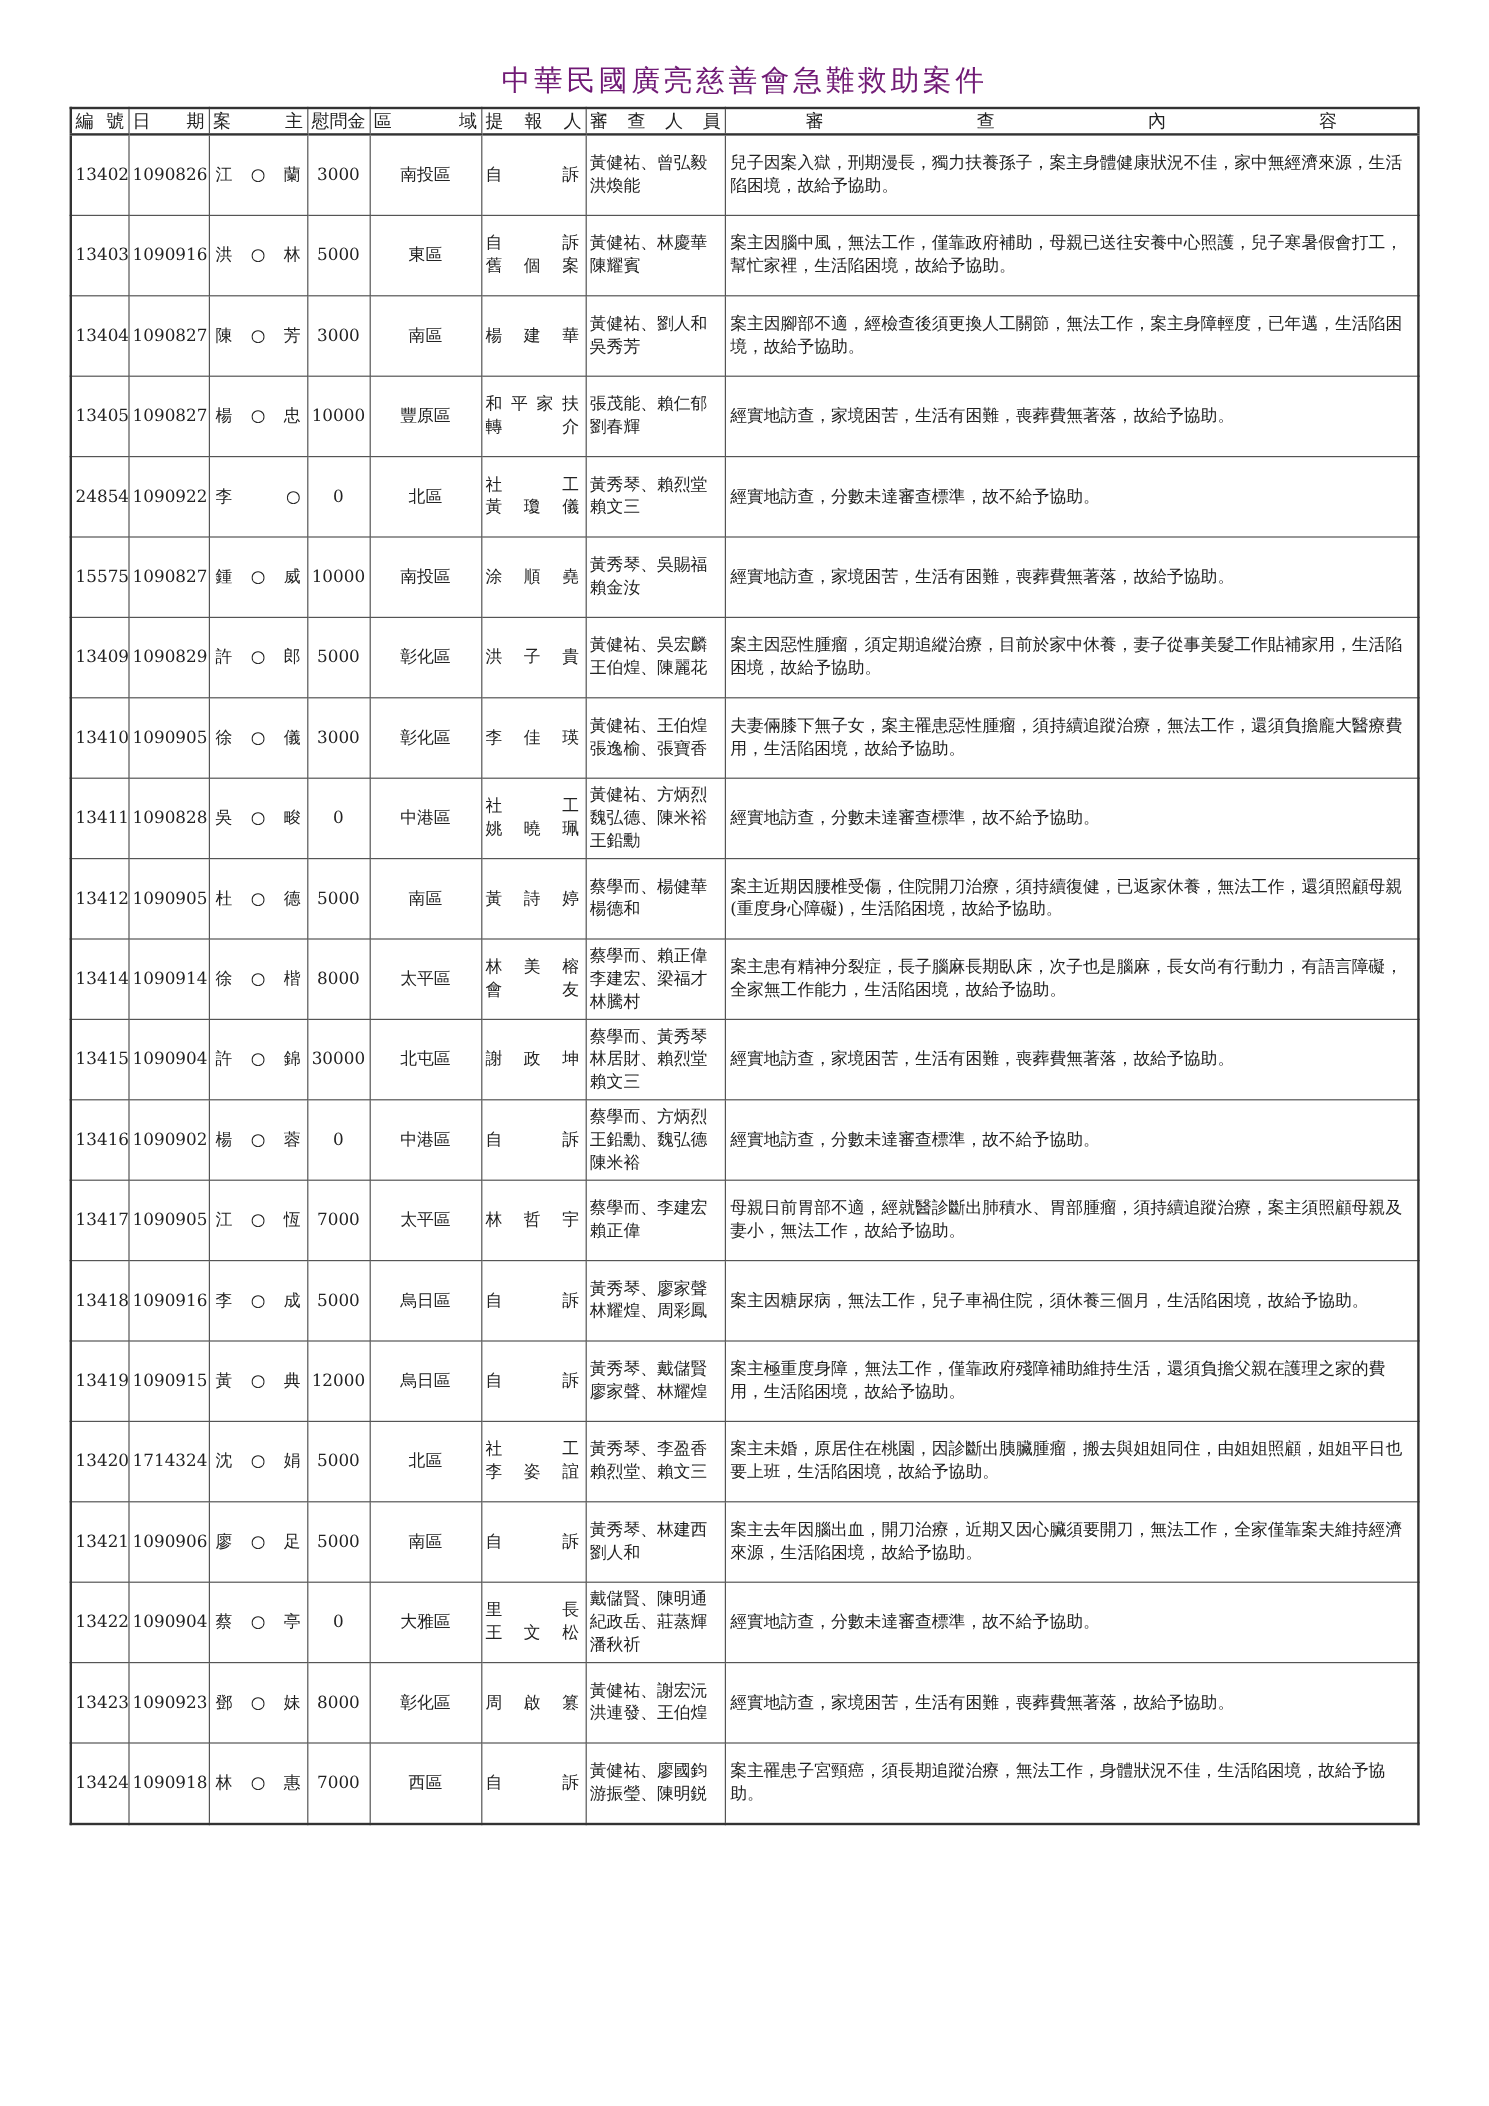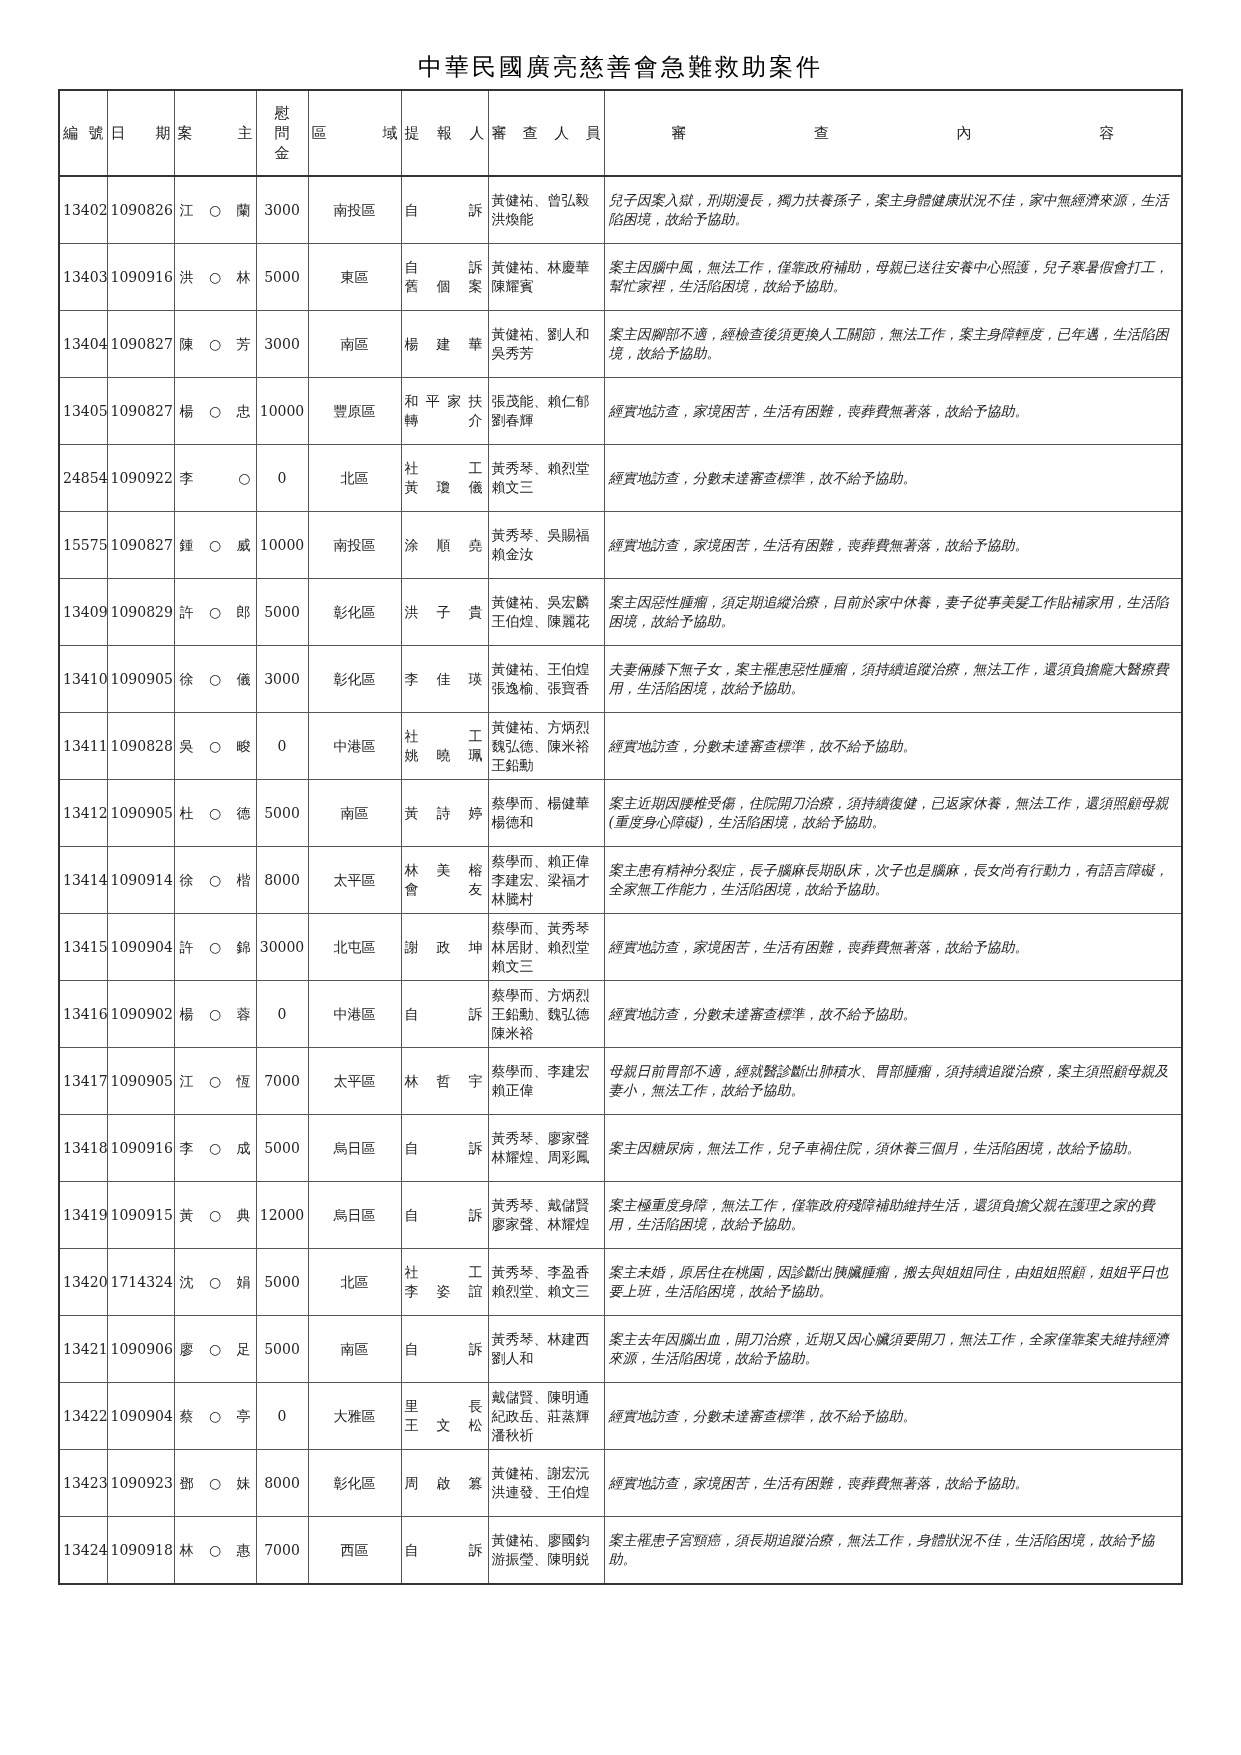--- a/index.html
+++ b/index.html
@@ -1,32 +1,32 @@
 <!DOCTYPE html>
 <html><head>
 <meta charset="utf-8">
 <style>
   html, body { margin:0; padding:0; background:#ffffff; }
   body { width:1241px; height:1755px; position:relative; overflow:hidden;
          font-family:"DejaVu Serif","Liberation Serif",serif; color:#222; }
   .title { position:absolute; left:0; top:52px; width:1241px; text-align:center;
            font-family:"DejaVu Sans","Liberation Sans",sans-serif;
-           font-size:24px; letter-spacing:3px; color:#000000; line-height:30px; }
+           font-size:24px; letter-spacing:3px; color:#701a75; line-height:30px; }
   table.cases { position:absolute; left:58px; top:89px; width:1123px;
                 border-collapse:collapse; table-layout:fixed; border:2px solid #333; }
   table.cases th, table.cases td { border:1.5px solid #555; padding:0 3px; vertical-align:middle;
                 font-weight:normal; font-size:14px; color:#222; overflow:hidden; }
   table.cases th { height:20px; font-size:15px; line-height:20px; border-bottom:2px solid #333; }
   table.cases td { height:66px; line-height:19px; }
   .c-id, .c-date, .c-amt, .c-area { text-align:center; }
   .spread { display:flex; justify-content:space-between; }
   .owner { display:flex; justify-content:space-between; padding:0 2px; }
   .ref .line { display:flex; justify-content:space-between; padding-right:2px; }
   .rev { font-size:14px; line-height:19px; white-space:pre-line; }
-  .content { font-size:14px; line-height:21px; padding-left:4px !important;font-style:italic; }
+  .content { font-size:14px; line-height:21px; padding-left:4px !important; }
   .hdr-content { display:flex; justify-content:space-around; }
 </style>
 </head>
 <body>
 
 <div class="title">中華民國廣亮慈善會急難救助案件</div>
 
 <table class="cases">
   <colgroup>
     <col style="width:48px">
@@ -51,21 +51,21 @@
             <span>日</span>
             <span>期</span>
           </div>
         </th>
       <th>
           <div class="spread">
             <span>案</span>
             <span>主</span>
           </div>
         </th>
-      <th style="padding:12px">慰問金</th>
+      <th style="padding:0">慰問金</th>
       <th>
           <div class="spread">
             <span>區</span>
             <span>域</span>
           </div>
         </th>
       <th>
           <div class="spread">
             <span>提</span>
             <span>報</span>

